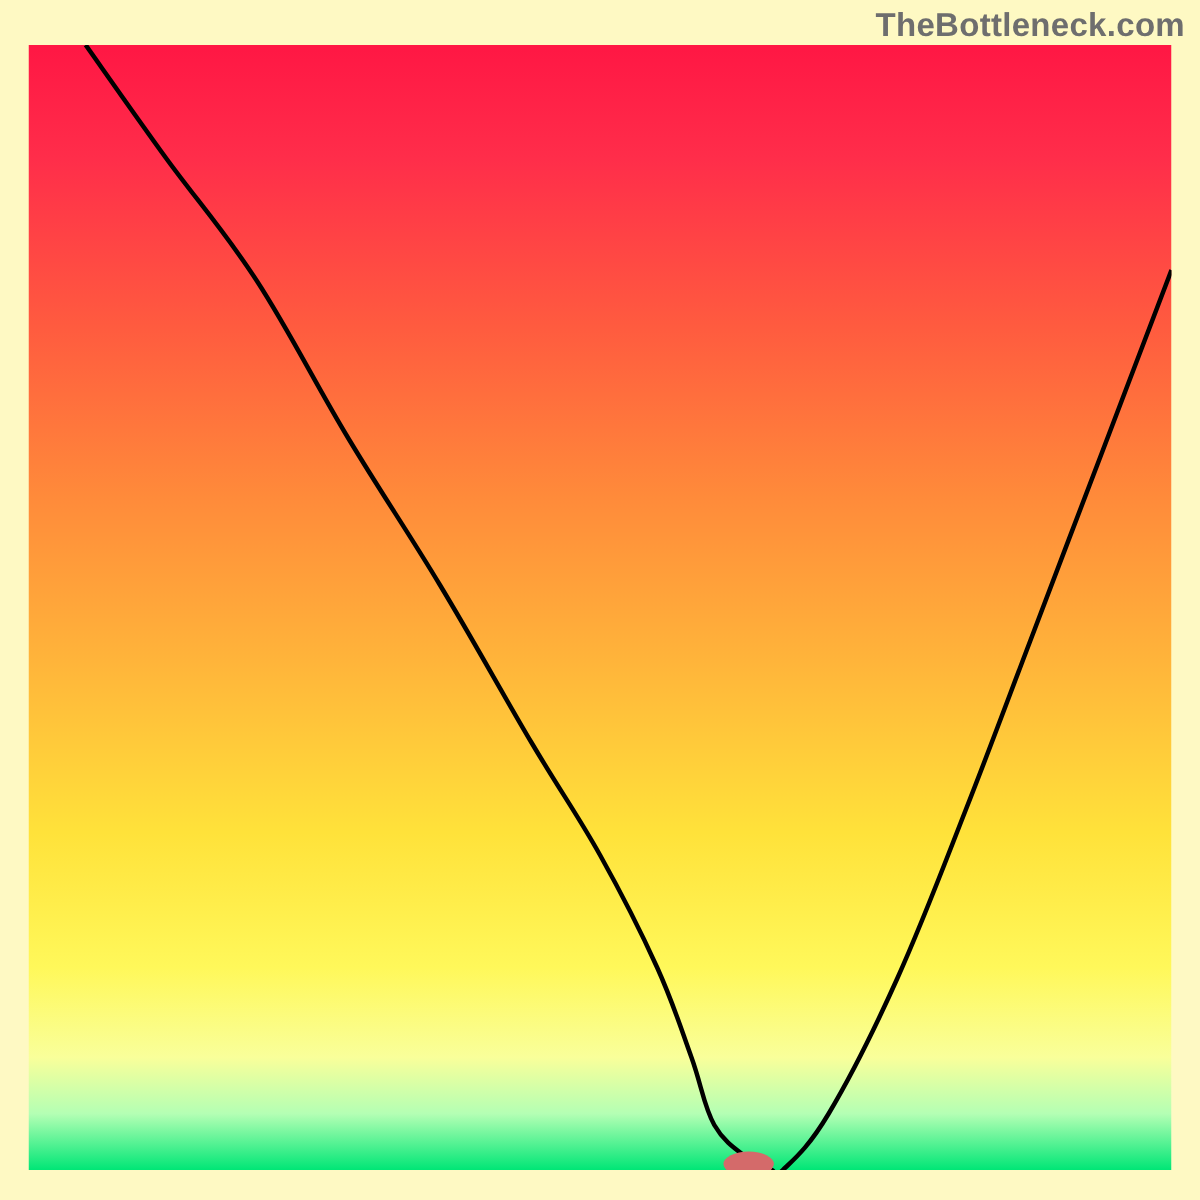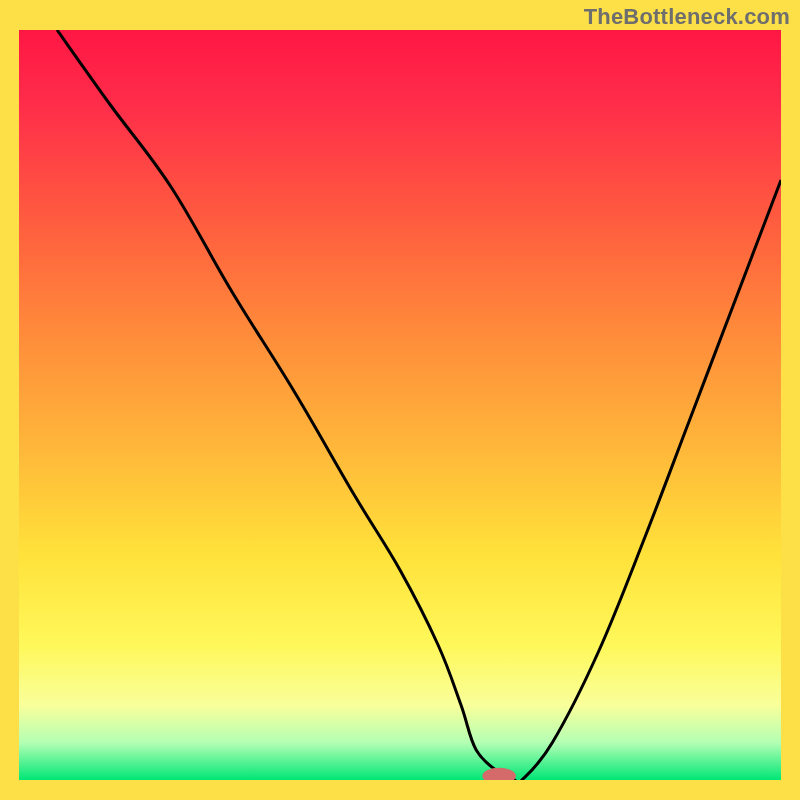--- a/index.html
+++ b/index.html
@@ -8,21 +8,21 @@
     width: 800px;
     height: 800px;
     background: #000;
     overflow: hidden;
     font-family: Arial, Helvetica, sans-serif;
   }
   .frame {
     position: relative;
     width: 800px;
     height: 800px;
-    background: #fde047;
+    background: #fef9c3;
   }
   .watermark {
     position: absolute;
     top: 4px;
     right: 10px;
     color: #6e6e6e;
     font-size: 22px;
     font-weight: 600;
     letter-spacing: 0.2px;
     user-select: none;

